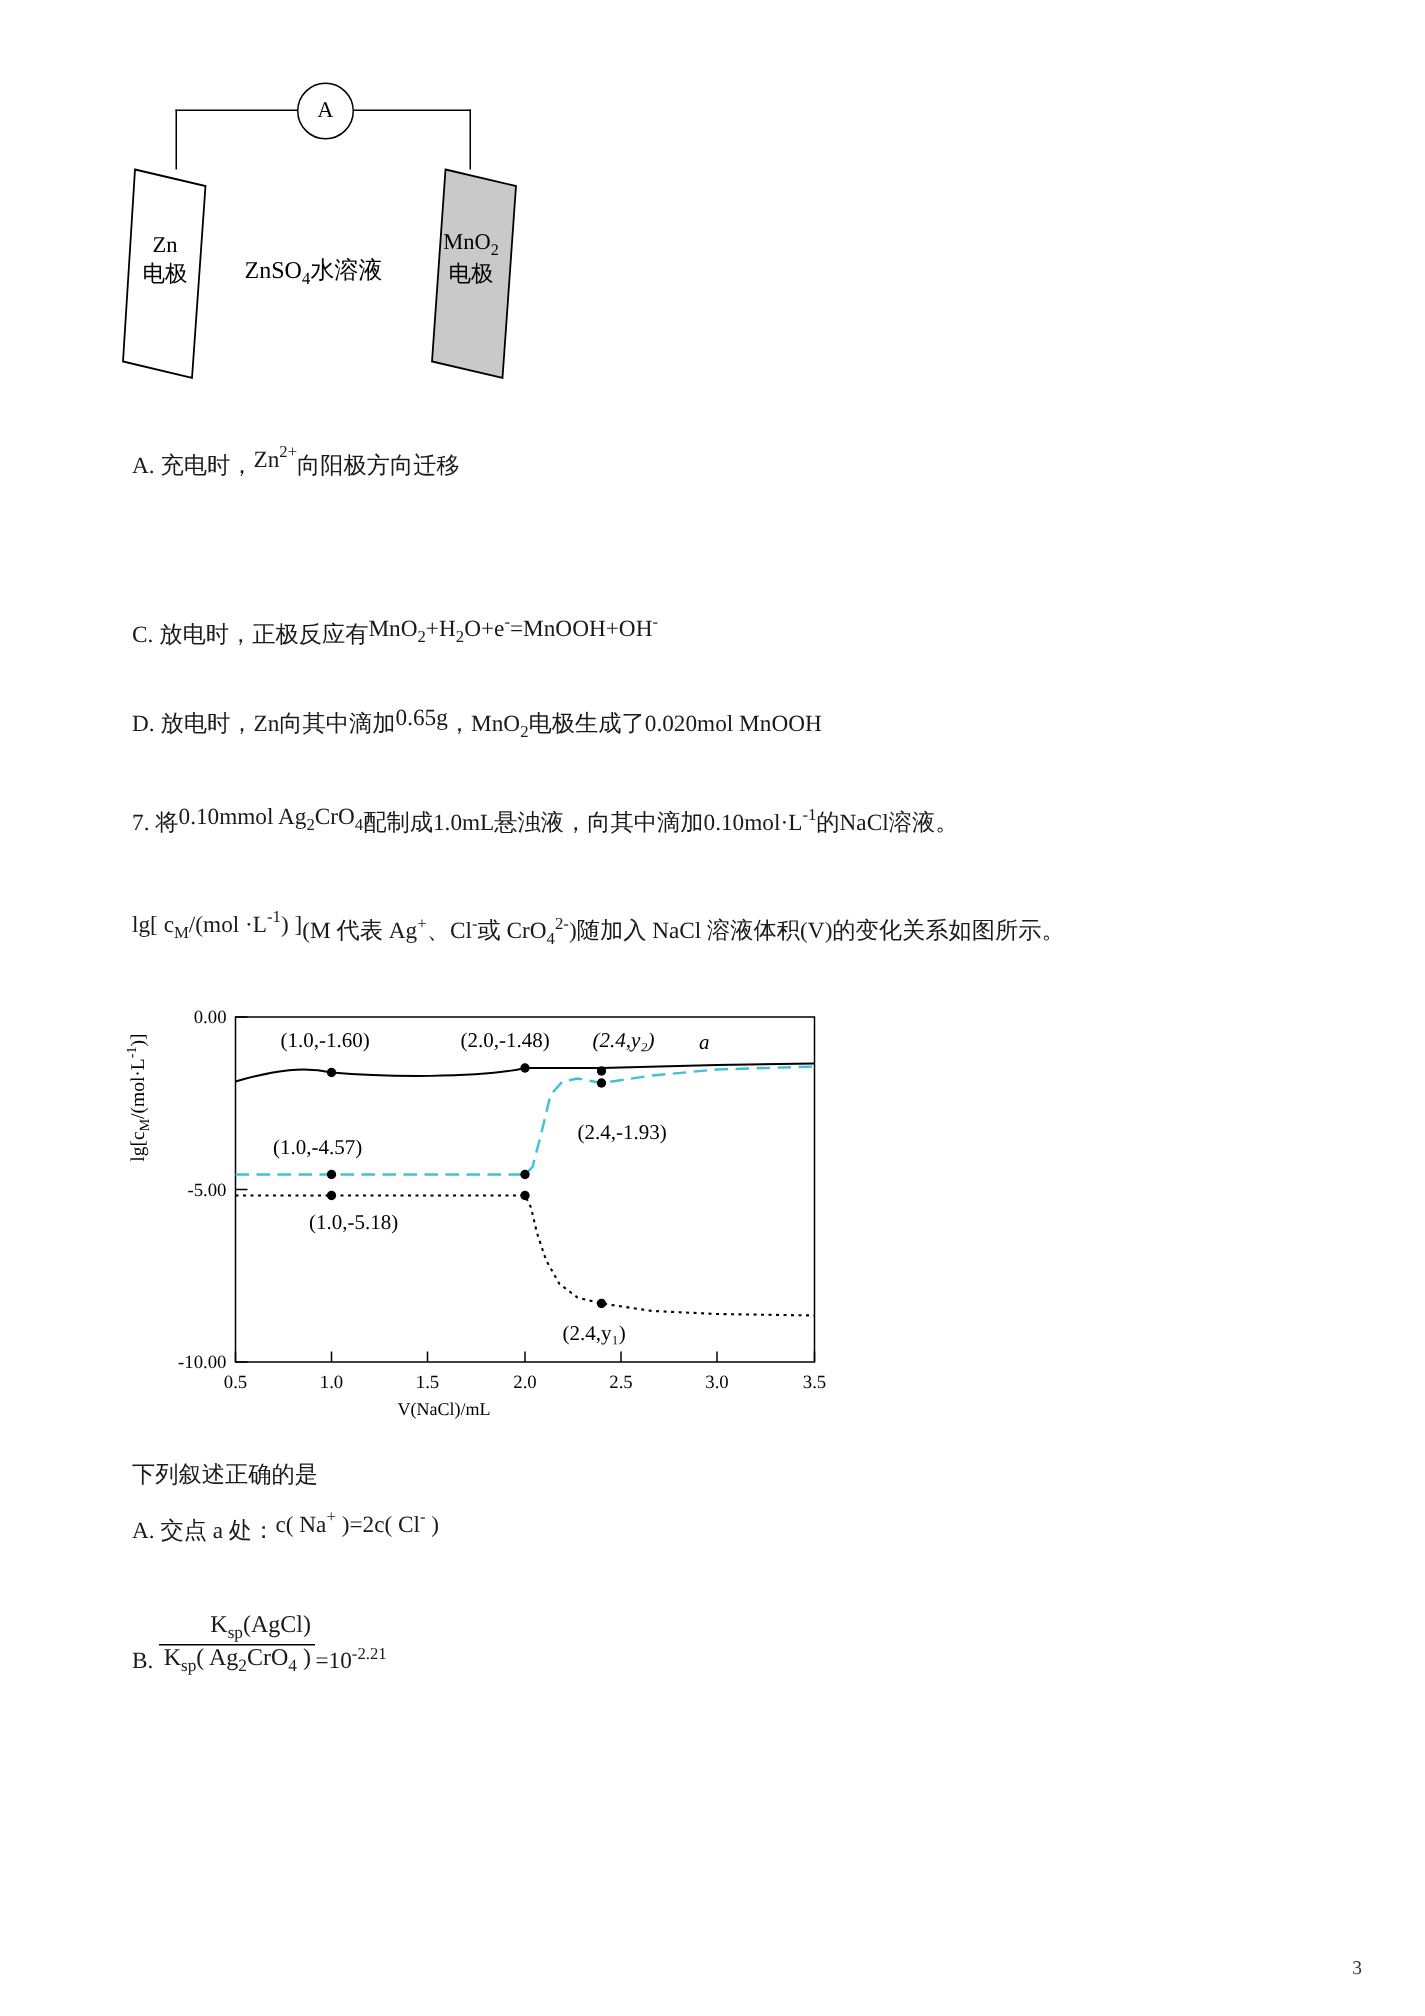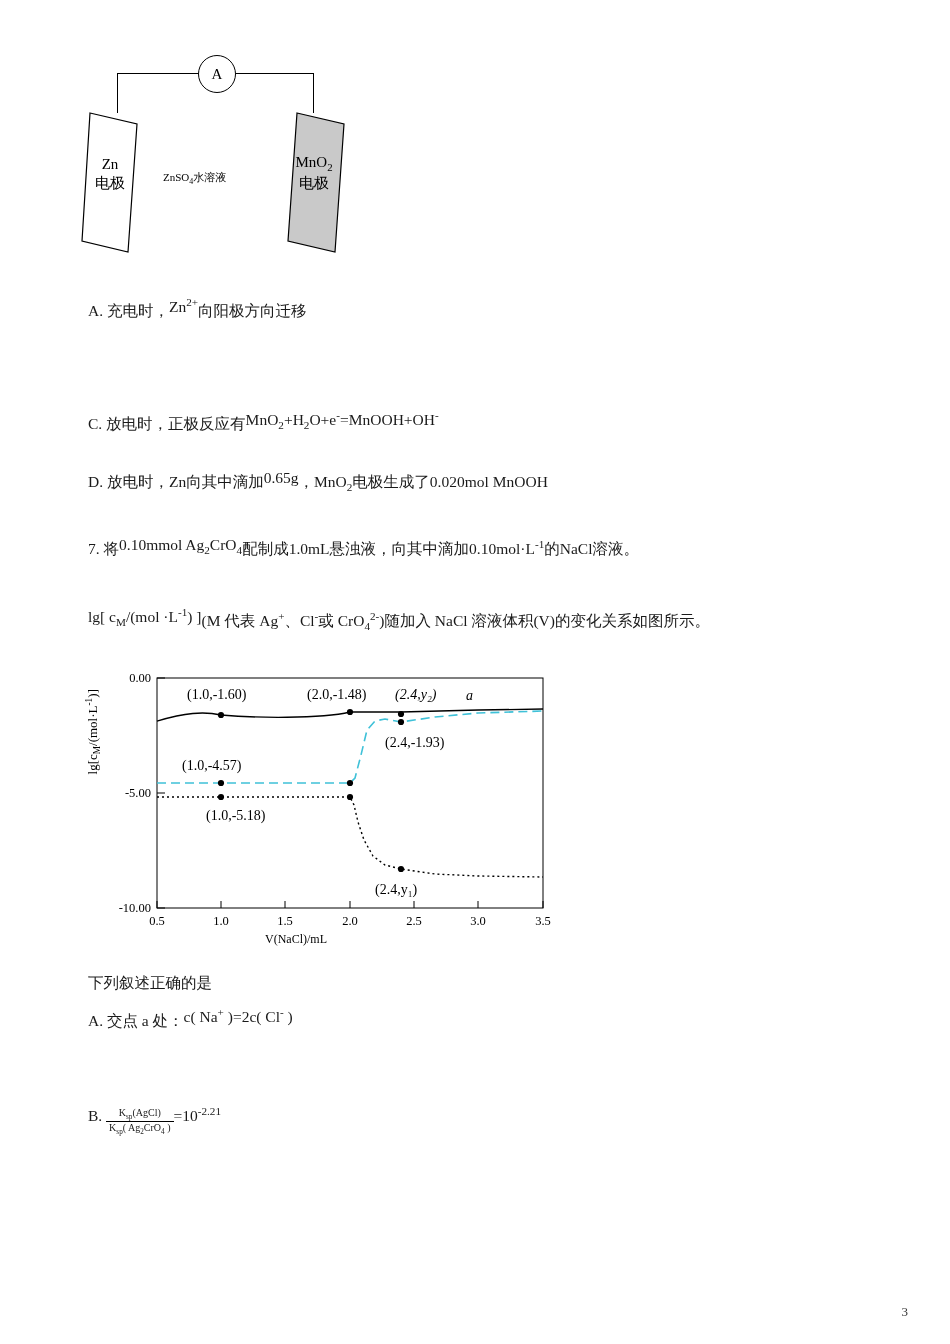--- a/index.html
+++ b/index.html
@@ -86,21 +86,21 @@
     position: absolute;
     text-align: center;
     font-size: 15px;
     line-height: 1.25;
     font-family: "Liberation Serif", serif;
   }
   .sol-label {
     position: absolute;
     left: 83px;
     top: 115px;
-    font-size: 11px;
+    font-size: 16px;
     font-family: "Liberation Serif", serif;
   }
   sub { font-size: 0.72em; }
   sup { font-size: 0.72em; }
 
   
   .line {
     position: absolute;
     font-size: 15.5px;
     font-family: "Liberation Serif", serif;
@@ -151,24 +151,23 @@
     position: absolute;
     right: 42px;
     bottom: 24px;
     font-size: 13px;
     color: #333;
     font-family: "Liberation Serif", serif;
   }
   .frac {
     display: inline-block;
     vertical-align: middle;
-    text-align: center;
-    font-size: 10px;
+    text-align: right;
+    font-size: 16px;
     line-height: 1.15;
-    margin-top: 32px;
   }
   .frac .num { display: block; padding: 0 3px; border-bottom: 1px solid #000; }
   .frac .den { display: block; padding: 0 3px; }
 </style>
 </head>
 <body>
 
 <div class="page">
 
   <div class="diagram">
@@ -280,21 +279,21 @@
         <circle cx="265" cy="137" r="3.1"></circle>
         <circle cx="316" cy="209" r="3.1"></circle>
       </g>
     </svg>
 
     
     <div class="pt-label" style="left:102px; top:27px;">(1.0,-1.60)</div>
     <div class="pt-label" style="left:222px; top:27px;">(2.0,-1.48)</div>
     <div class="pt-label" style="left:310px; top:27px;font-style:italic;">(2.4,y₂)</div>
     <div class="pt-label" style="left:381px; top:28px; font-style:italic;">a</div>
-    <div class="pt-label" style="left:300px; top:75px;">(2.4,-1.93)</div>
+    <div class="pt-label" style="left:300px; top:88px;">(2.4,-1.93)</div>
     <div class="pt-label" style="left:97px; top:98px;">(1.0,-4.57)</div>
     <div class="pt-label" style="left:97px; top:148px;margin-left:24px;">(1.0,-5.18)</div>
     <div class="pt-label" style="left:290px; top:222px;">(2.4,y₁)</div>
 
     <div class="chart-xlabel">V(NaCl)/mL</div>
   </div>
 
   <div class="line" style="left:88px; top:973px;">下列叙述正确的是</div>
 
   <div class="line" style="left:88px; top:1010px;">

